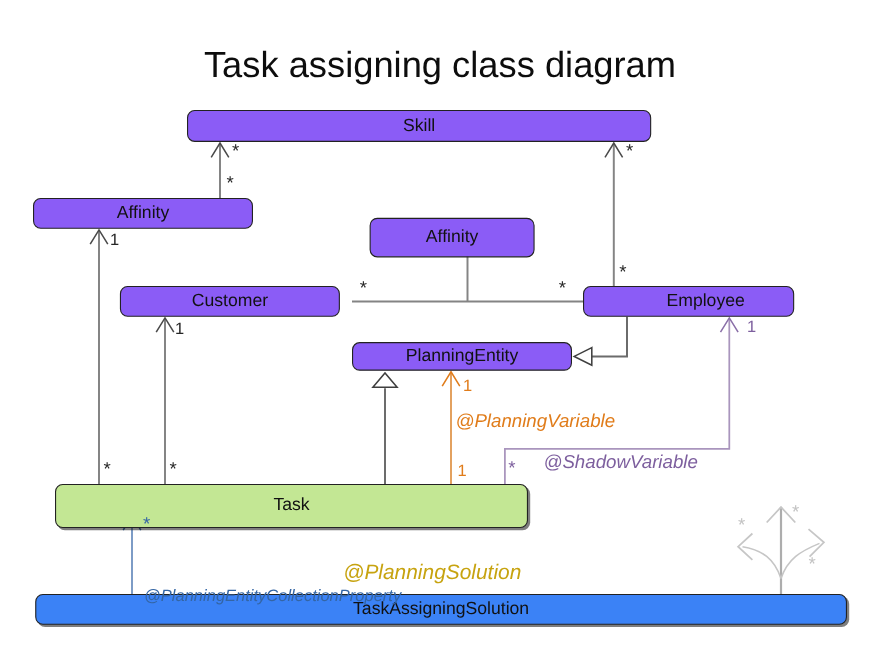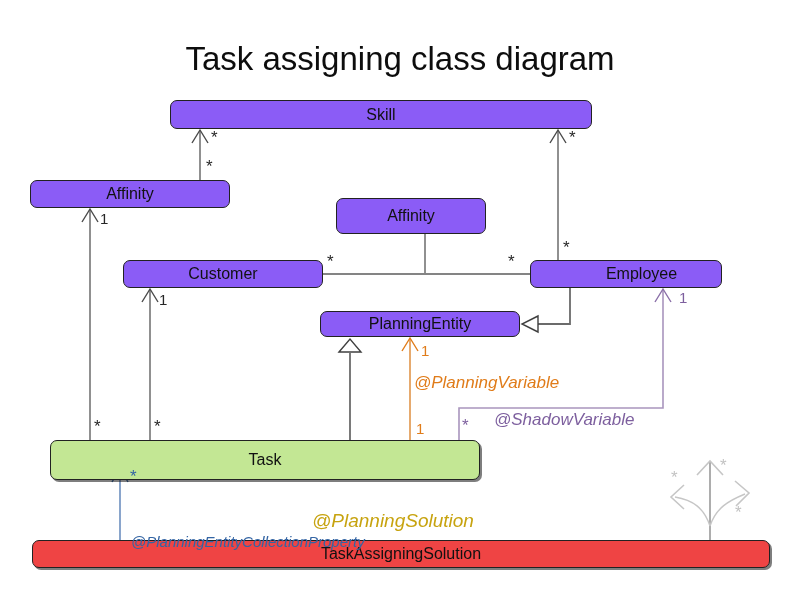--- a/index.html
+++ b/index.html
@@ -12,21 +12,21 @@
     font-size:33px;color:#0d0d0d;letter-spacing:0px;
   }
   svg.connectors{position:absolute;left:0;top:0;width:800px;height:600px;}
   .cls{
     position:absolute;box-sizing:border-box;
     border:1.4px solid #222;border-radius:7px;background:#8b5cf6;
     display:flex;align-items:center;justify-content:center;
     font-size:16px;color:#111;
   }
   .cls.entity{background:#c3e794;box-shadow:2px 2px 0 rgba(20,20,20,0.55);}
-  .cls.solution{background:#ef4444;box-shadow:2px 2px 0 rgba(20,20,20,0.55);}
+  .cls.solution{background:#3b82f6;box-shadow:2px 2px 0 rgba(20,20,20,0.55);}
   .anno{position:absolute;font-style:italic;white-space:nowrap;}
   .anno.green{color:#5ba31c;font-size:17px;}
   .anno.orange{color:#e07c1a;font-size:17px;}
   .anno.purple{color:#7d5f9e;font-size:17px;}
   .anno.blue{color:#3465a4;font-size:15px;margin-top:44px;}
   .anno.gold{color:#c7a30f;font-size:19px;}
   .mult{position:absolute;font-size:15px;color:#262626;white-space:nowrap;line-height:1;}
   .mult.star{font-size:17px;}
   .mult.orange{color:#e07c1a;}
   .mult.purple{color:#7d5f9e;}
@@ -107,21 +107,21 @@
   </div>
 
   <div class="cls" style="left:30px;top:180px;width:200px;height:28px;">
     <span>Affinity</span>
   </div>
 
   <div class="cls" style="left:336px;top:198px;width:150px;height:36px;">
     <span>Affinity</span>
   </div>
 
-  <div class="cls" style="left:123px;top:260px;width:200px;height:28px;">
+  <div class="cls" style="left:109px;top:260px;width:200px;height:28px;">
     <span>Customer</span>
   </div>
 
   <div class="cls" style="left:530px;top:260px;width:192px;height:28px;padding-left:31px;">
     <span>Employee</span>
   </div>
 
   <div class="cls" style="left:320px;top:311px;width:200px;height:26px;">
     <span>PlanningEntity</span>
   </div>

